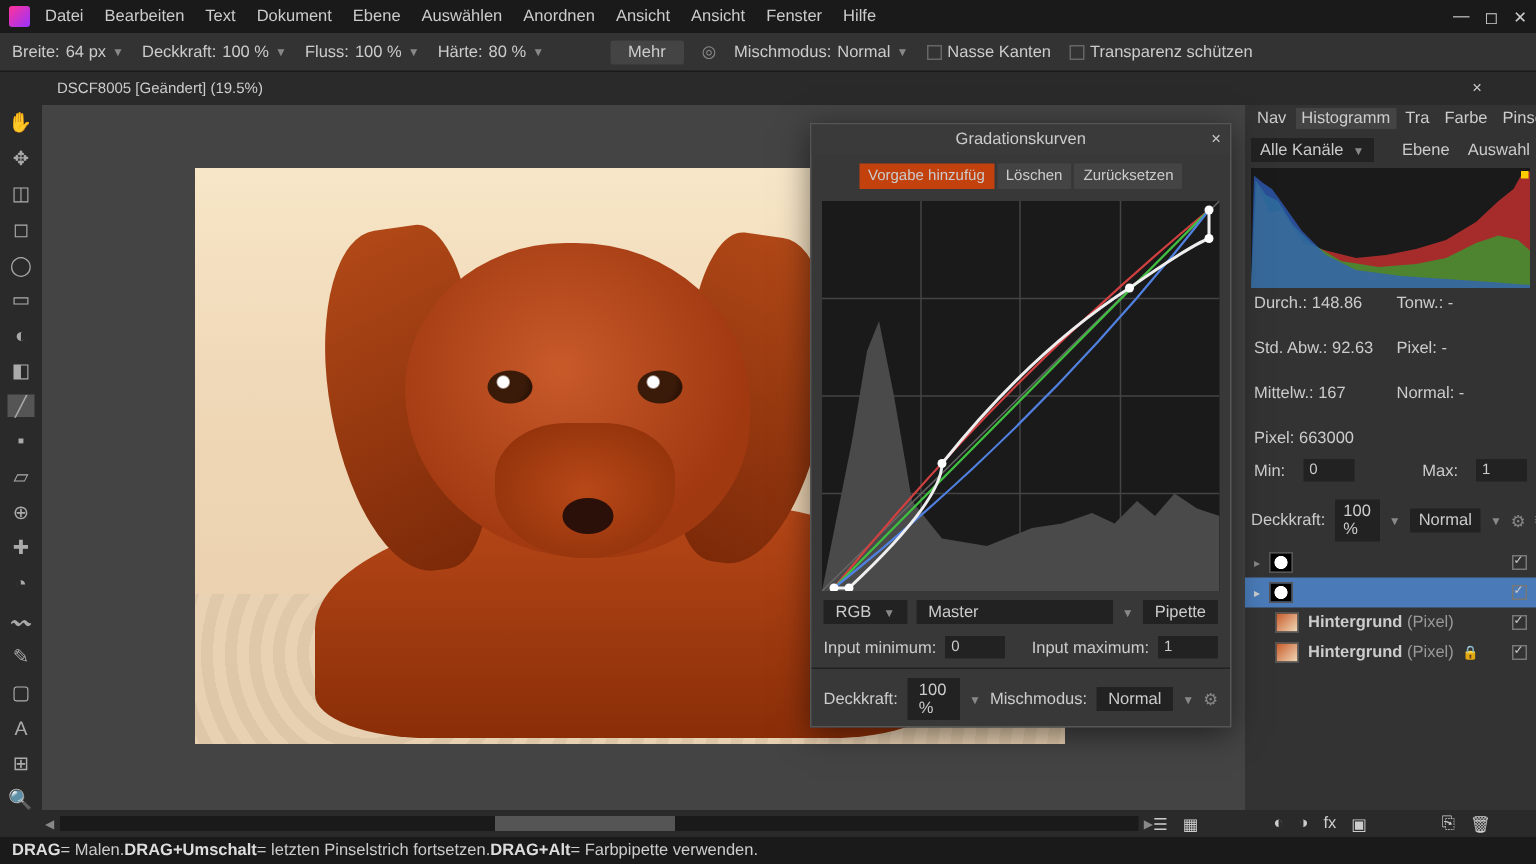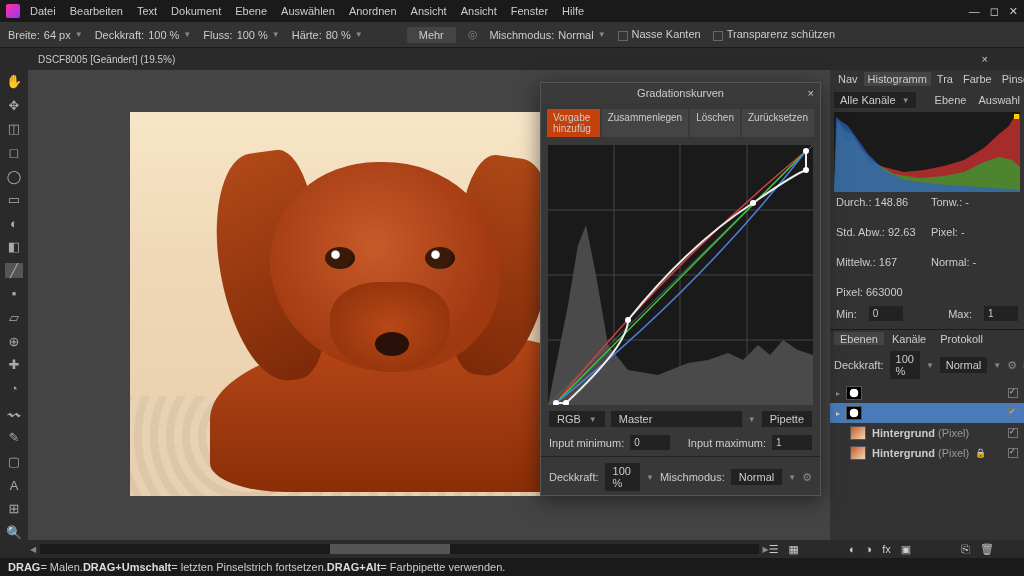--- a/index.html
+++ b/index.html
@@ -220,25 +220,20 @@
       </div>
       <div class="histrange">
         <span>Min:</span>
         <input value="0" style="">
         <span style="flex:1"></span>
         <span>Max:</span>
         <input value="1" style="">
       </div>
     </div>
 
-    <div class="layertabs">
-      <span class="act">Ebenen</span>
-      <span>Kanäle</span>
-      <span>Protokoll</span>
-    </div>
     <div class="layerctl">
       <span>Deckkraft:</span>
       <span class="sel">100 %</span>
       <span style="font-size:8px;color:#888">▼</span>
       <span class="sel">Normal</span>
       <span style="font-size:8px;color:#888">▼</span>
       <span style="margin-left:auto;color:#888">⚙</span>
       <span style="color:#888">≡</span>
     </div>
     <div class="layers">
@@ -269,21 +264,20 @@
   </div>
 </div>
 
 <div class="dialog">
   <div class="dtitle">
     <span>Gradationskurven</span>
     <span class="x">×</span>
   </div>
   <div class="dbtns">
     <span class="b act">Vorgabe hinzufüg</span>
-    <span class="b">Zusammenlegen</span>
     <span class="b">Löschen</span>
     <span class="b">Zurücksetzen</span>
   </div>
   <div class="curve">
     <svg viewBox="0 0 265 260" preserveAspectRatio="none">
       <g stroke="#444" stroke-width="1">
         <line x1="66" y1="0" x2="66" y2="260"></line>
           <line x1="132" y1="0" x2="132" y2="260"></line>
           <line x1="199" y1="0" x2="199" y2="260"></line>
         <line x1="0" y1="65" x2="265" y2="65"></line>

